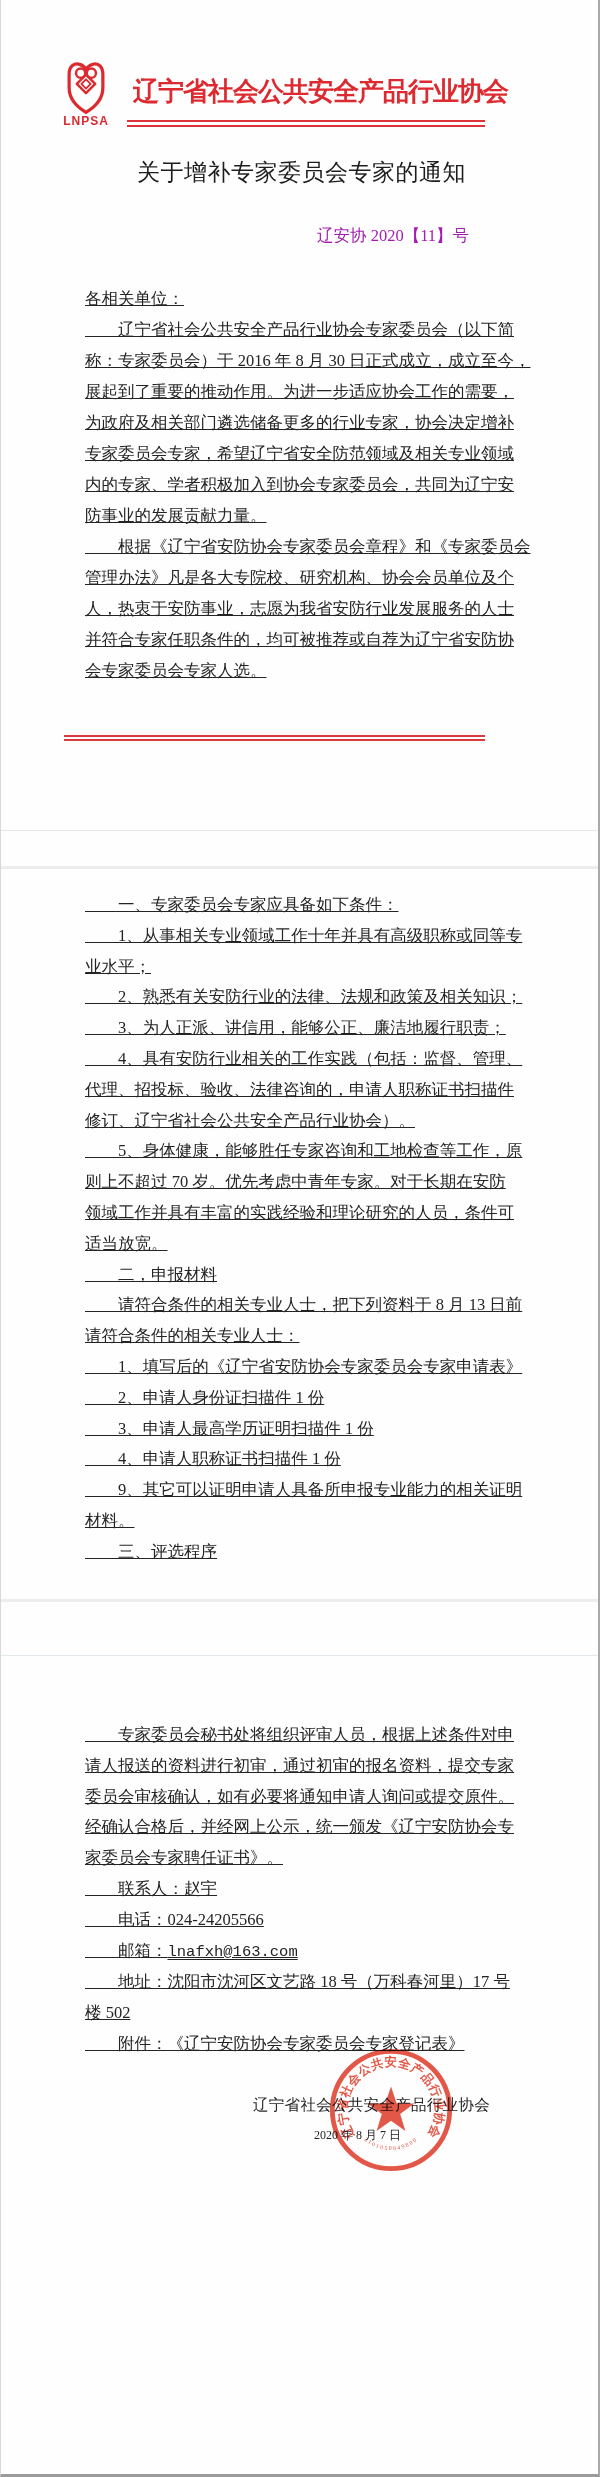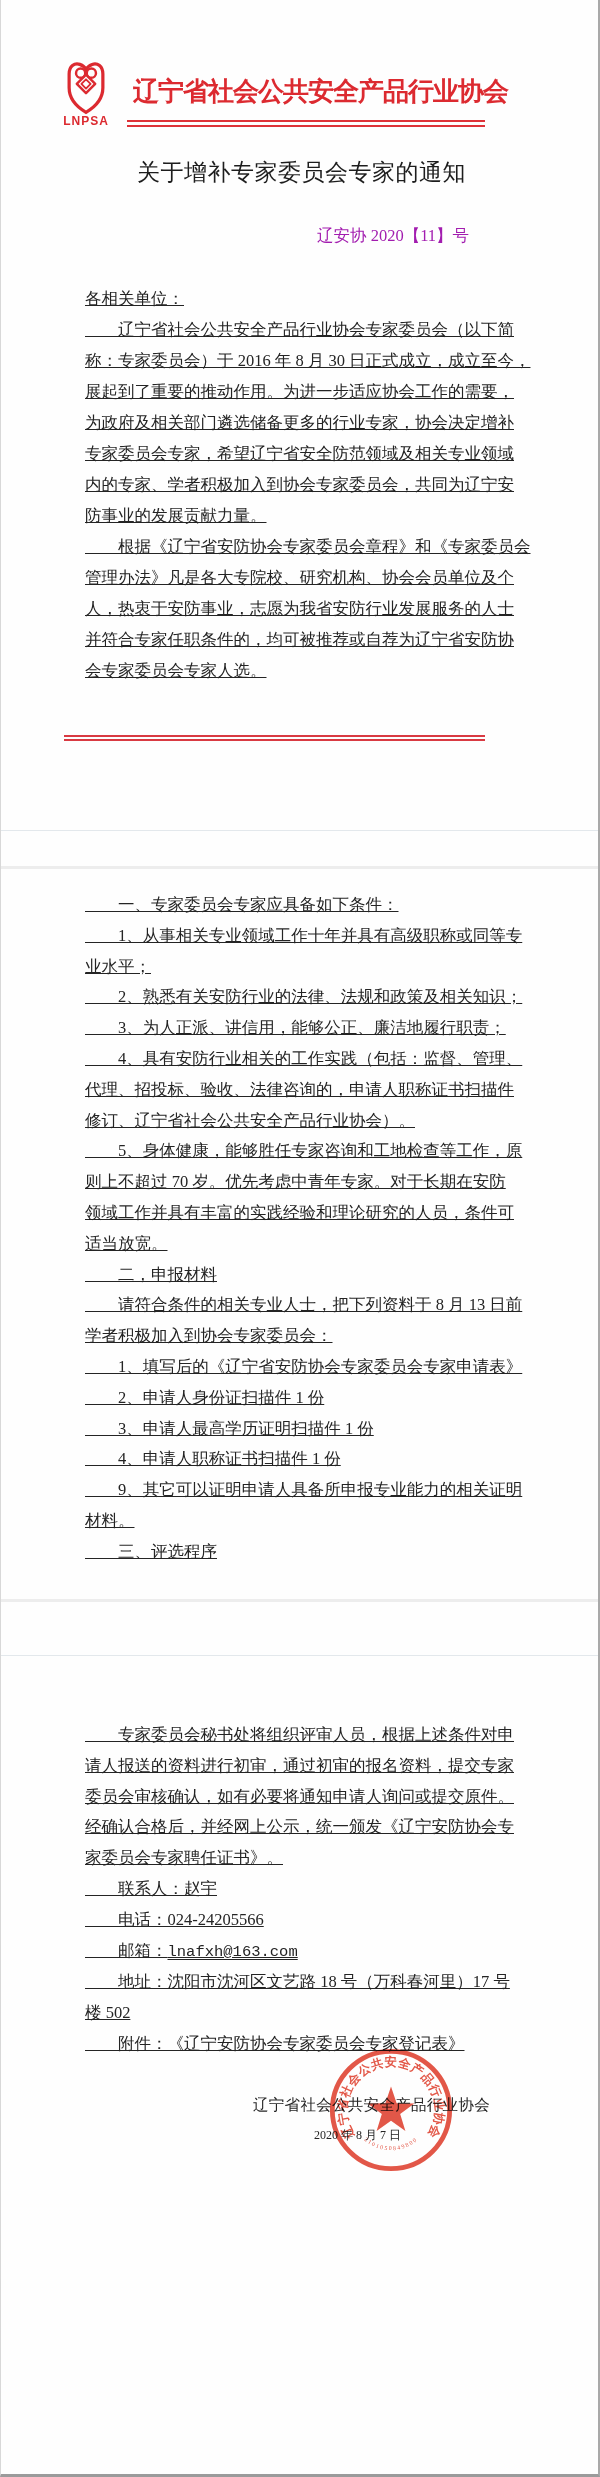--- a/index.html
+++ b/index.html
@@ -122,21 +122,21 @@
     <div class="line">　　3、为人正派、讲信用，能够公正、廉洁地履行职责；</div>
     <div class="line">　　4、具有安防行业相关的工作实践（包括：监督、管理、</div>
     <div class="line">代理、招投标、验收、法律咨询的，申请人职称证书扫描件</div>
     <div class="line">修订、辽宁省社会公共安全产品行业协会）。</div>
     <div class="line">　　5、身体健康，能够胜任专家咨询和工地检查等工作，原</div>
     <div class="line">则上不超过 70 岁。优先考虑中青年专家。对于长期在安防</div>
     <div class="line">领域工作并具有丰富的实践经验和理论研究的人员，条件可</div>
     <div class="line">适当放宽。</div>
     <div class="line">　　二，申报材料</div>
     <div class="line">　　请符合条件的相关专业人士，把下列资料于 8 月 13 日前</div>
-    <div class="line">学者积极加入到协会专家委员会：</div>
+    <div class="line">请符合条件的相关专业人士：</div>
     <div class="line">　　1、填写后的《辽宁省安防协会专家委员会专家申请表》</div>
     <div class="line">　　2、申请人身份证扫描件 1 份</div>
     <div class="line">　　3、申请人最高学历证明扫描件 1 份</div>
     <div class="line">　　4、申请人职称证书扫描件 1 份</div>
     <div class="line">　　9、其它可以证明申请人具备所申报专业能力的相关证明</div>
     <div class="line">材料。</div>
     <div class="line">　　三、评选程序</div>
   </div>
 
   <div class="textblock tb3">

